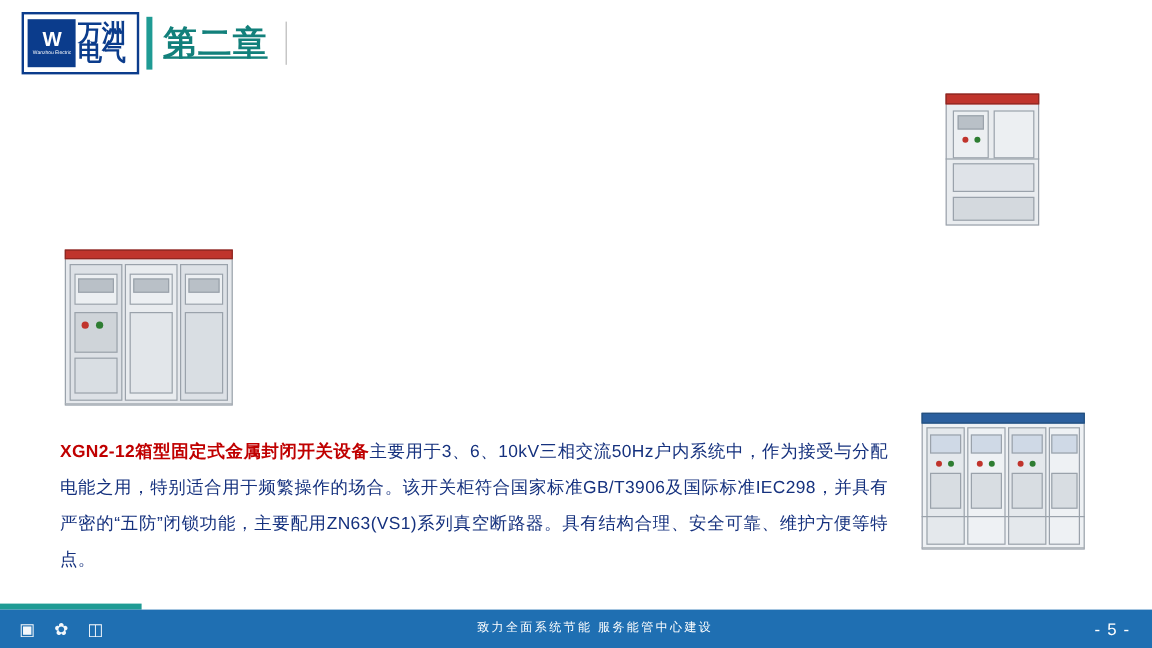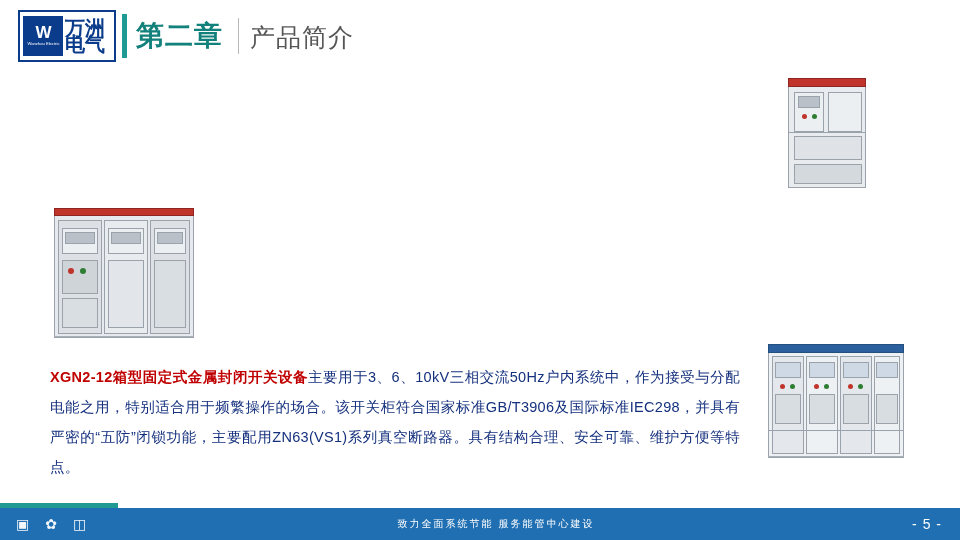--- a/index.html
+++ b/index.html
@@ -79,20 +79,21 @@
   }
   .chapter-title {
     position: absolute;
     left: 136px;
     top: 16px;
     font-size: 28px;
     font-weight: bold;
     color: #12807b;
     letter-spacing: 1px;
     line-height: 40px;
+    text-decoration: underline;
   }
   .chapter-divider {
     position: absolute;
     left: 238px;
     top: 18px;
     width: 1px;
     height: 36px;
     background: #b9b9b9;
   }
   .chapter-sub {
@@ -236,21 +237,20 @@
     <div class="logo-mark">
       <div class="w">W</div>
       <div class="en">Wanzhou Electric</div>
     </div>
     <div class="logo-text">万洲电气</div>
   </div>
 
   <div class="chapter-bar"></div>
   <div class="chapter-title">第二章</div>
   <div class="chapter-divider"></div>
-  <div class="chapter-sub">产品简介</div>
 
 
 
   <div class="photo" id="photo1">
     <div class="cab" style="left:18px; top:6px; width:78px; height:110px; background:#e9ecef;"></div>
     <div class="cab red-top" style="left:18px; top:6px; width:78px; height:9px;"></div>
     <div class="cab panel" style="left:24px; top:20px; width:30px; height:40px;"></div>
     <div class="cab dark" style="left:28px; top:24px; width:22px; height:12px;"></div>
     <div class="dot" style="left:32px; top:42px; width:5px; height:5px; background:#c0342c;"></div>
     <div class="dot" style="left:42px; top:42px; width:5px; height:5px; background:#2e7d32;"></div>

